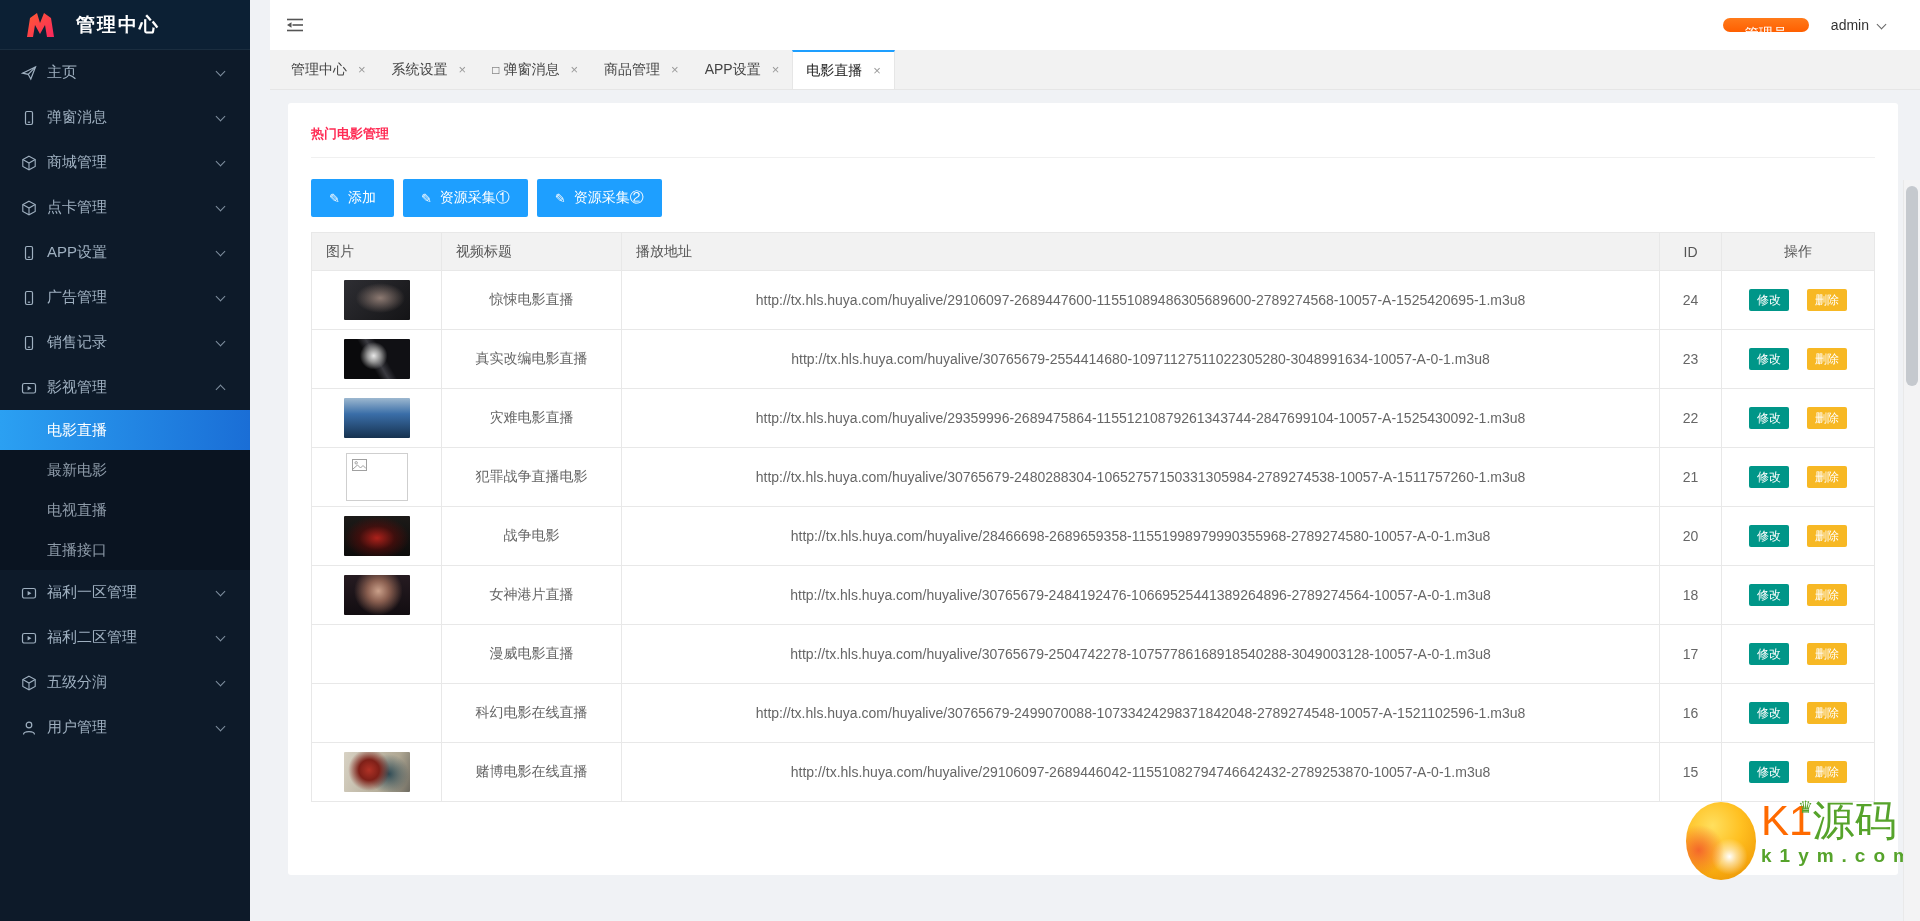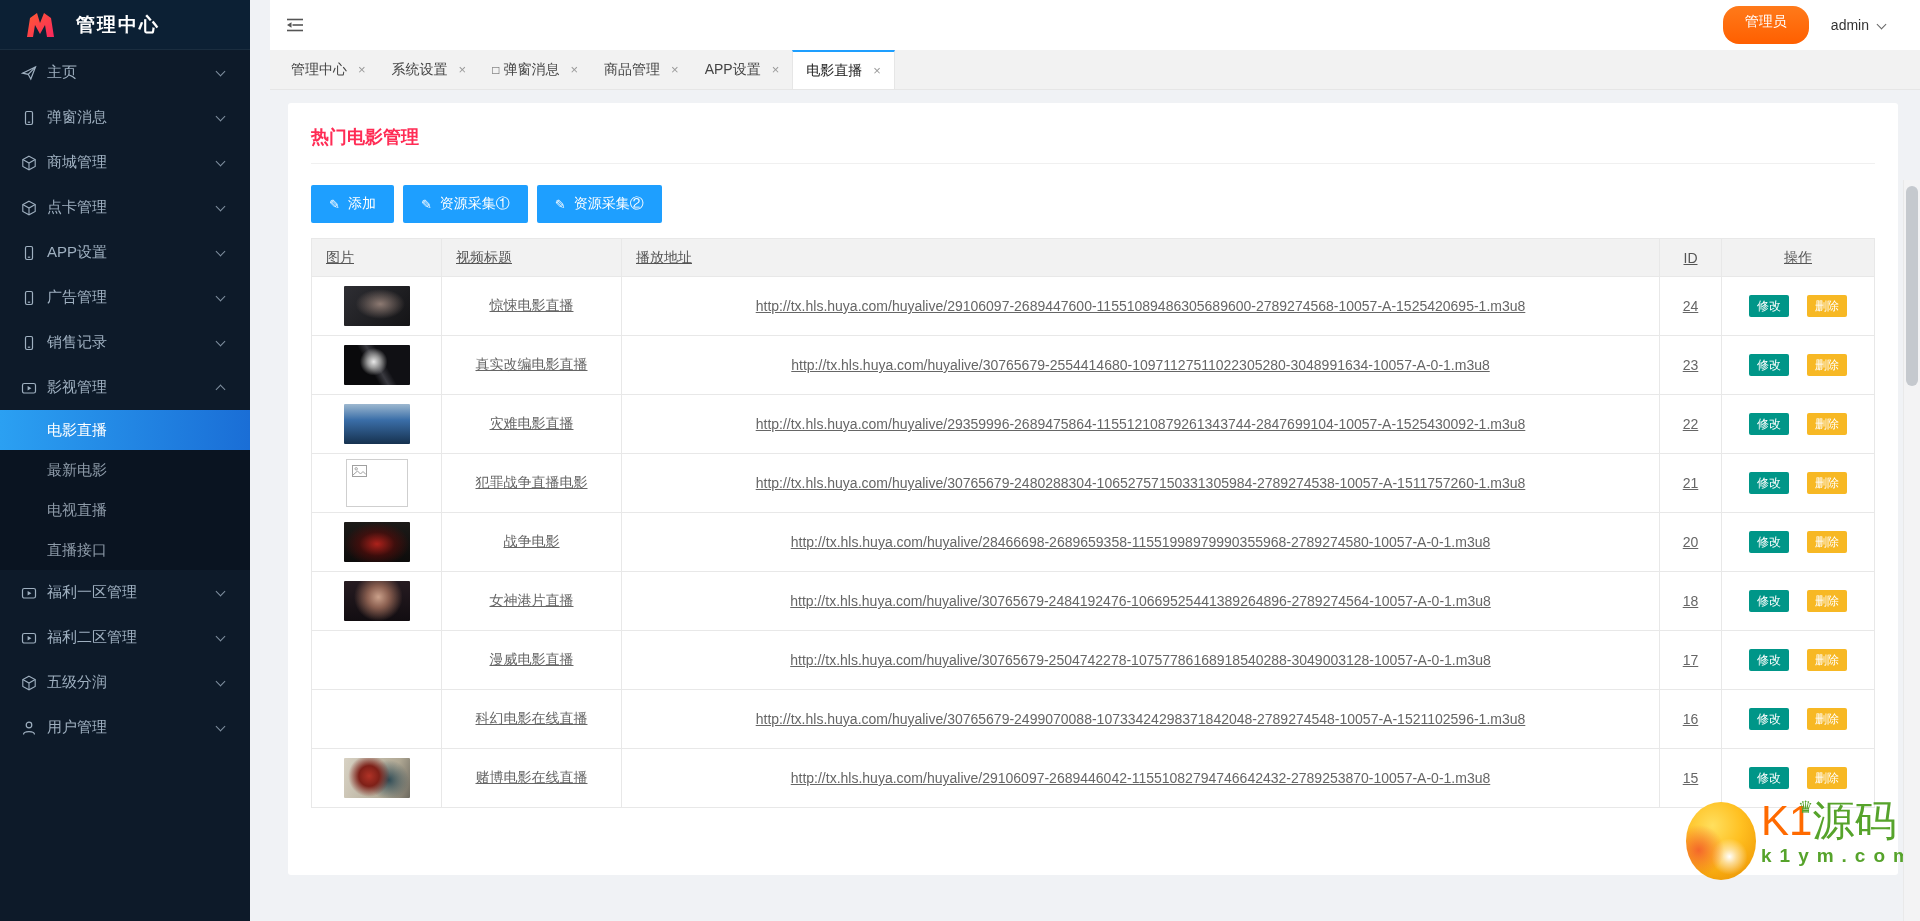--- a/index.html
+++ b/index.html
@@ -22,43 +22,43 @@
   .chev.up{transform:rotate(-135deg);margin-top:4px;}
   .submenu{background:#0a1421;}
   .sitem{height:40px;display:flex;align-items:center;padding-left:47px;color:#8d9aa8;font-size:15px;cursor:pointer;}
   .sitem.active{background:linear-gradient(90deg,#2ba0f2,#1a6ed6);color:#fff;}
 
   
   .main{flex:1;display:flex;flex-direction:column;min-width:0;}
   .topbar{height:50px;background:#fff;display:flex;align-items:center;padding:0 35px 0 15px;}
   .fold{width:20px;height:16px;cursor:pointer;}
   .top-right{margin-left:auto;display:flex;align-items:center;}
-  .pill{background:linear-gradient(180deg,#ff7a1a,#ff5f00);color:#fff;font-size:14px;height:38px;line-height:30px;
+  .pill{background:linear-gradient(180deg,#ff7a1a,#ff5f00);color:#fff;font-size:14px;height:14px;line-height:30px;
         padding:0 22px;border-radius:16px;cursor:pointer;}
   .admin{margin-left:22px;font-size:14px;color:#333;display:flex;align-items:center;cursor:pointer;}
   .admin .chev{border-color:#666;margin:0 0 2px 9px;}
 
   .tabbar{height:40px;background:#f2f2f2;border-bottom:1px solid #e6e6e6;display:flex;align-items:stretch;padding-left:8px;}
   .tab{display:flex;align-items:center;padding:0 13px;font-size:14px;color:#444;cursor:pointer;white-space:nowrap;}
   .tab .boxg{margin-right:4px;font-size:12px;color:#555;}
   .tab .x{margin-left:11px;color:#9a9a9a;font-size:13px;}
   .tab.active{background:#fff;border-top:2px solid var(--accent);border-left:1px solid #e6e6e6;border-right:1px solid #e6e6e6;color:#222;}
 
   .content{position:relative;flex:1;background:#f0f2f5;padding:13px 0 0 18px;}
   .card{width:1610px;height:772px;background:#fff;border-radius:3px;padding:0 23px;overflow:hidden;}
-  .page-title{padding-top:22px;font-size:18px;font-weight:bold;color:var(--title-red);}
+  .page-title{padding-top:22px;font-size:13px;font-weight:bold;color:var(--title-red);}
   .divider{margin-top:14px;border-bottom:1px solid #f0f0f0;}
   .btnbar{margin-top:21px;display:flex;gap:9px;}
   .btn-blue{height:38px;background:var(--accent);color:#fff;font-size:14px;border:none;border-radius:2px;
             padding:0 18px;display:inline-flex;align-items:center;cursor:pointer;}
   .btn-blue .pen{margin-right:8px;font-size:13px;}
 
   table.grid{margin-top:15px;width:100%;border-collapse:collapse;table-layout:fixed;}
   .grid th,.grid td{border:1px solid #e8e8e8;font-weight:normal;text-align:left;padding:0 14px;
-                    font-size:14px;color:#666;overflow:hidden;white-space:nowrap;text-decoration:underline;}
+                    font-size:14px;color:#666;overflow:hidden;white-space:nowrap;}
   .grid th{height:38px;background:#f2f2f2;color:#555;}
   .grid td{height:59px;text-align:center;}
   .c-img{width:130px;} .c-title{width:180px;} .c-id{width:62px;text-align:center;} .c-ops{width:153px;text-align:center;}
   th.c-id,th.c-ops{text-align:center;}
 
   .thumb{width:66px;height:40px;margin:0 auto;border-radius:1px;}
   .poster-1{background:radial-gradient(ellipse at 55% 45%,#8d7a72 0%,rgba(0,0,0,0) 48%),linear-gradient(135deg,#2e2e33,#141416);}
   .poster-2{background:radial-gradient(circle at 45% 42%,#e8e8e8 0%,#9a9a9a 14%,rgba(0,0,0,0) 32%),linear-gradient(60deg,#0a0a0c 40%,#3a3a40 50%,#101014 60%);}
   .poster-3{background:linear-gradient(180deg,#9db8d0 0%,#3a6ea8 40%,#16324f 100%);}
   .poster-5{background:radial-gradient(ellipse at 50% 55%,rgba(190,35,28,.9) 0%,rgba(90,12,10,.6) 38%,rgba(0,0,0,0) 70%),linear-gradient(#1c1a18,#0d0c0b);}

